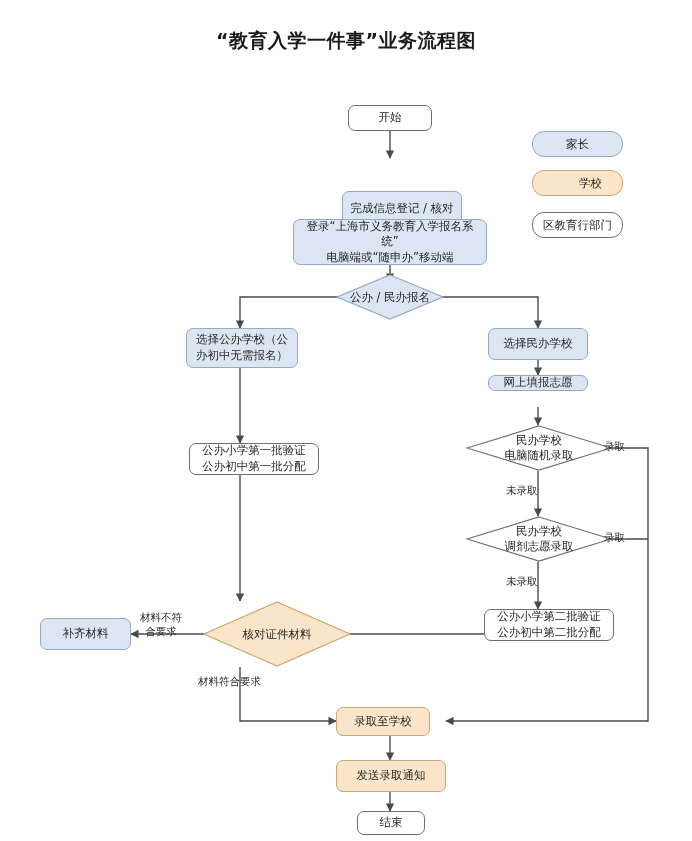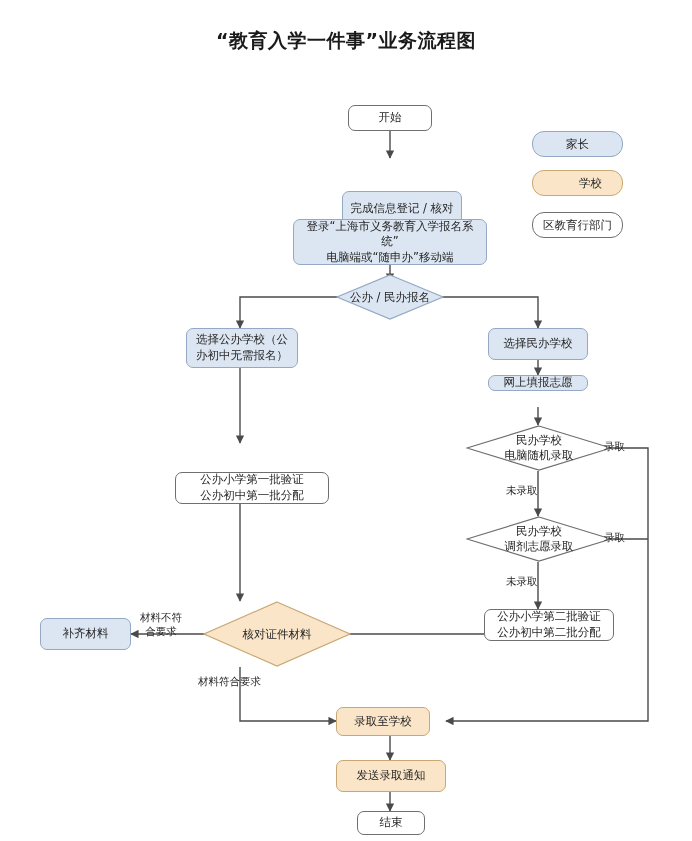--- a/index.html
+++ b/index.html
@@ -203,21 +203,21 @@
 </div>
 
 <div class="diamond" style="left:466px; top:516px; width:146px; height:46px;">
   <svg class="dshape" viewBox="0 0 146 46" preserveAspectRatio="none" xmlns="http://www.w3.org/2000/svg">
     <polygon points="73,1 145,23 73,45 1,23" fill="#ffffff" stroke="#6f6f6f" stroke-width="1.2"></polygon>
   </svg>
   <div class="dtext">民办学校
 调剂志愿录取</div>
 </div>
 
-<div class="node white" style="left:175px; top:443px; width:154px; height:32px;margin-top:29px;">公办小学第一批验证
+<div class="node white" style="left:189px; top:443px; width:130px; height:32px;">公办小学第一批验证
 公办初中第一批分配</div>
 
 <div class="node white" style="left:484px; top:609px; width:130px; height:32px;">公办小学第二批验证
 公办初中第二批分配</div>
 
 <div class="diamond" style="left:203px; top:601px; width:148px; height:66px;">
   <svg class="dshape" viewBox="0 0 148 66" preserveAspectRatio="none" xmlns="http://www.w3.org/2000/svg">
     <polygon points="74,1 147,33 74,65 1,33" fill="#fae5c8" stroke="#c9a874" stroke-width="1.2"></polygon>
   </svg>
   <div class="dtext">核对证件材料</div>

